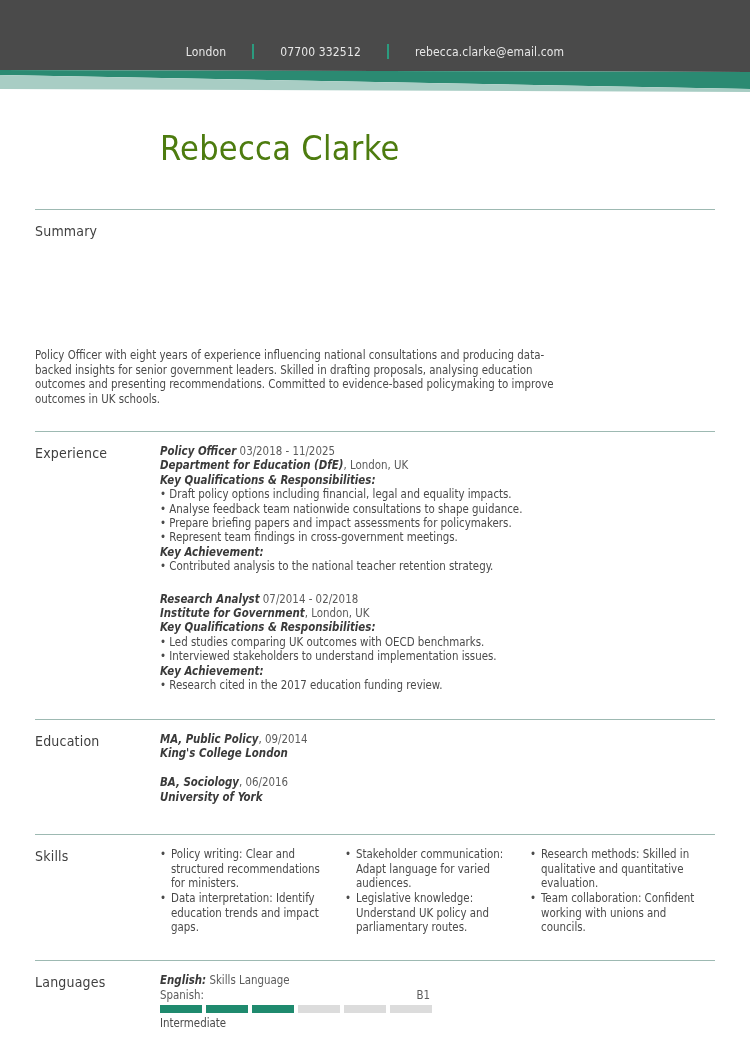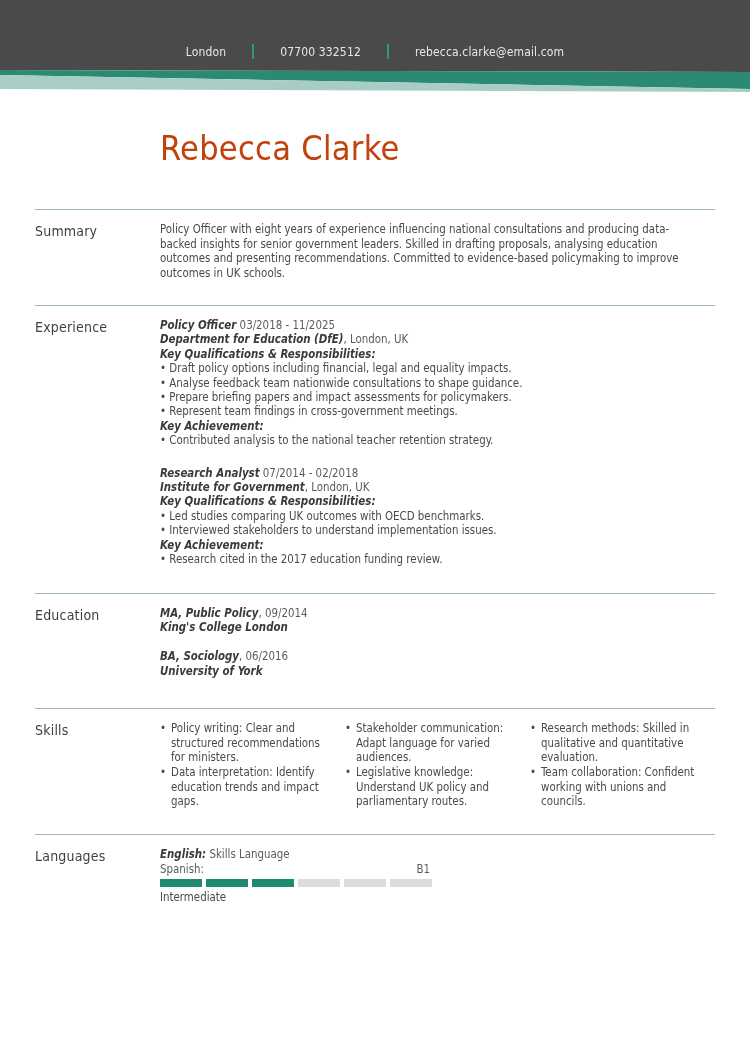--- a/index.html
+++ b/index.html
@@ -73,21 +73,21 @@
   }
 
   
   .name-block {
     margin-top: 38px;
     padding-left: 160px;
   }
   .name {
     font-size: 34px;
     font-weight: 400;
-    color: #c2410c;
+    color: #4d7c0f;
     letter-spacing: 0.3px;
     line-height: 1.1;
   }
 
   
   .sections {
     margin-top: 42px;
     padding: 0 35px 0 35px;
   }
   .section {
@@ -107,21 +107,21 @@
     padding-top: 1px;
   }
   .section-body {
     flex: 1 1 auto;
     font-size: 11.4px;
     line-height: 14.4px;
     color: #4a4a4a;
   }
 
   
-  #section-summary { padding-bottom: 25px; }
+  #section-summary { padding-bottom: 25px; flex-direction: column; }
   .summary-text {
     max-width: 540px;
   }
 
   
   #section-experience { padding-bottom: 26px; }
   .job { margin-bottom: 18px; }
   .job:last-child { margin-bottom: 0; }
   .job-line { white-space: nowrap; }
   .b { font-weight: bold; color: #3a3a3a; font-style: italic; }

